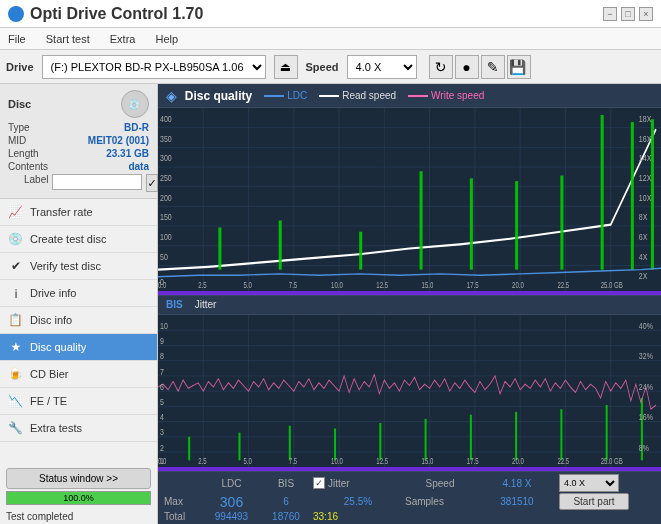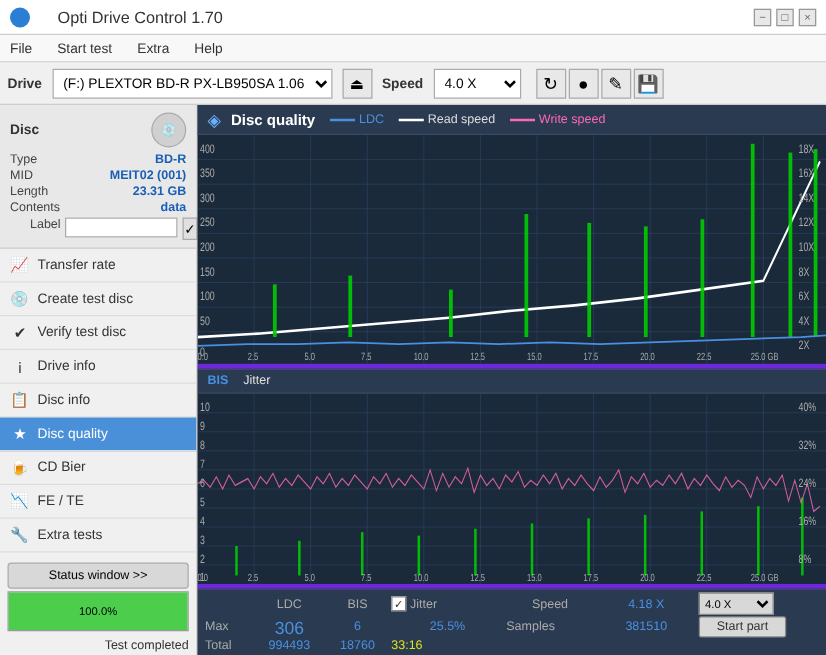--- a/index.html
+++ b/index.html
@@ -27,21 +27,21 @@
       align-items: center;
       gap: 6px;
     }
     .titlebar-icon {
       width: 16px;
       height: 16px;
       background: #2a7fd4;
       border-radius: 50%;
       display: inline-block;
     }
-    .titlebar-title { font-size: 13px; font-weight: normal; color: #333; margin-left: 16px; }
+    .titlebar-title { font-size: 16px; font-weight: bold; color: #333; }
     .titlebar-controls { display: flex; gap: 4px; }
     .titlebar-btn {
       width: 14px; height: 14px;
       display: inline-flex; align-items: center; justify-content: center;
       font-size: 9px; cursor: pointer; color: #666;
       border: 1px solid #999; background: #e8e8e8;
     }
 
     
     .menubar {
@@ -199,38 +199,37 @@
       padding: 4px 8px;
       margin: 0 6px;
       font-size: 10px;
       cursor: pointer;
       text-align: center;
     }
     .progress-bar-container {
       margin: 2px 6px 4px;
       background: #c0c0c0;
       border: 1px solid #999;
-      height: 32px;
+      height: 14px;
       position: relative;
     }
     .progress-bar-fill {
       background: #4cce4c;
       height: 100%;
       width: 100%;
     }
     .progress-text {
       position: absolute;
       top: 0; left: 0; right: 0; bottom: 0;
       display: flex; align-items: center; justify-content: center;
       font-size: 9px; color: #000;
     }
     .status-text {
       font-size: 10px; color: #333;
       padding: 2px 6px;
-      text-align: right;
     }
 
     
     .content-area {
       flex: 1;
       background: #1e2a3a;
       display: flex;
       flex-direction: column;
       overflow: hidden;
       position: relative;

